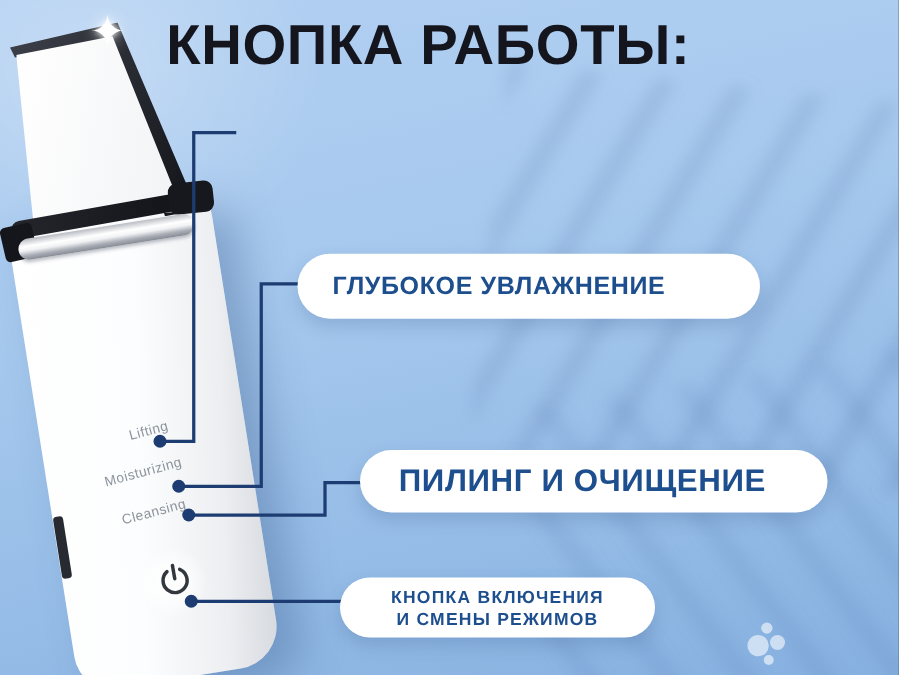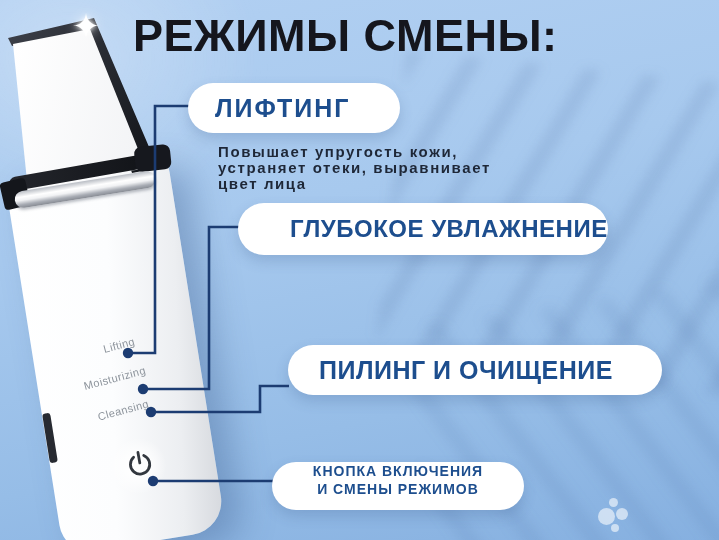--- a/index.html
+++ b/index.html
@@ -61,30 +61,30 @@
 
   
   .page-title{left:133px;top:10px;font-size:45px;font-weight:800;color:#15161d;
     letter-spacing:.5px;white-space:nowrap;}
   .pill{background:#ffffff;border-radius:999px;display:flex;align-items:center;
     box-shadow:0 6px 14px rgba(45,75,125,.20);}
   .pill-label{position:static;font-weight:bold;color:#1d4e8e;white-space:nowrap;}
   .pill-1{left:188px;top:83px;width:212px;height:50px;padding-left:27px;}
   .pill-1 .pill-label{font-size:25px;letter-spacing:2px;}
   .pill-2{left:238px;top:203px;width:370px;height:52px;padding-left:28px;}
-  .pill-2 .pill-label{font-size:24px;letter-spacing:.5px;margin-left:24px;}
-  .pill-3{left:288px;top:345px;width:374px;height:50px;padding-left:31px;}
+  .pill-2 .pill-label{font-size:20px;letter-spacing:.5px;}
+  .pill-3{left:288px;top:360px;width:374px;height:50px;padding-left:31px;}
   .pill-3 .pill-label{font-size:25px;letter-spacing:.5px;}
   .mode-desc{font-weight:bold;color:#1e2737;font-size:15px;line-height:16px;
     letter-spacing:1.6px;white-space:pre-line;}
   .desc-1{left:218px;top:144px;}
   .desc-2{left:263px;top:266px;}
   .desc-3{left:320px;top:423px;}
   .power-note{left:272px;top:462px;width:252px;height:48px;background:#ffffff;
-    border-radius:999px;display:flex;align-items:flex-start;justify-content:center;
+    border-radius:999px;display:flex;align-items:center;justify-content:center;
     box-shadow:0 6px 14px rgba(45,75,125,.20);}
   .power-note-label{position:static;font-size:14px;font-weight:bold;color:#1d4e8e;
     letter-spacing:1px;line-height:1.3;text-align:center;white-space:pre-line;}
 
   
   .watermark{left:598px;top:497px;width:121px;height:40px;}
   .wm-text{left:36px;top:2px;font-size:28px;font-weight:bold;color:rgba(255,255,255,.62);}
   .wm-logo{left:0;top:0;width:34px;height:38px;}
   .wm-logo span{display:block;border-radius:50%;background:rgba(255,255,255,.58);}
   .wm-c1{left:11px;top:1px;width:9px;height:9px;}
@@ -124,28 +124,22 @@
     <polyline points="128,353 155,353 155,106 189,106" fill="none" stroke="#1c3c72" stroke-width="2.6"></polyline>
     <polyline points="143,389 209,389 209,227 239,227" fill="none" stroke="#1c3c72" stroke-width="2.6"></polyline>
     <polyline points="151,412 260,412 260,386 289,386" fill="none" stroke="#1c3c72" stroke-width="2.6"></polyline>
     <polyline points="153,481 274,481" fill="none" stroke="#1c3c72" stroke-width="2.6"></polyline>
     <circle cx="128" cy="353" r="5.2" fill="#1c3c72"></circle>
     <circle cx="143" cy="389" r="5.2" fill="#1c3c72"></circle>
     <circle cx="151" cy="412" r="5.2" fill="#1c3c72"></circle>
     <circle cx="153" cy="481" r="5.2" fill="#1c3c72"></circle>
   </svg>
 
-  <div class="page-title">РЕЖИМЫ СМЕНЫ:</div>
+  <div class="page-title">КНОПКА РАБОТЫ:</div>
 
-  <div class="pill pill-1">
-    <span class="pill-label">ЛИФТИНГ</span>
-  </div>
-  <div class="mode-desc desc-1">Повышает упругость кожи,
-устраняет отеки, выравнивает
-цвет лица</div>
 
   <div class="pill pill-2">
     <span class="pill-label">ГЛУБОКОЕ УВЛАЖНЕНИЕ</span>
   </div>
 
   <div class="pill pill-3">
     <span class="pill-label">ПИЛИНГ И ОЧИЩЕНИЕ</span>
   </div>
 
   <div class="power-note">

